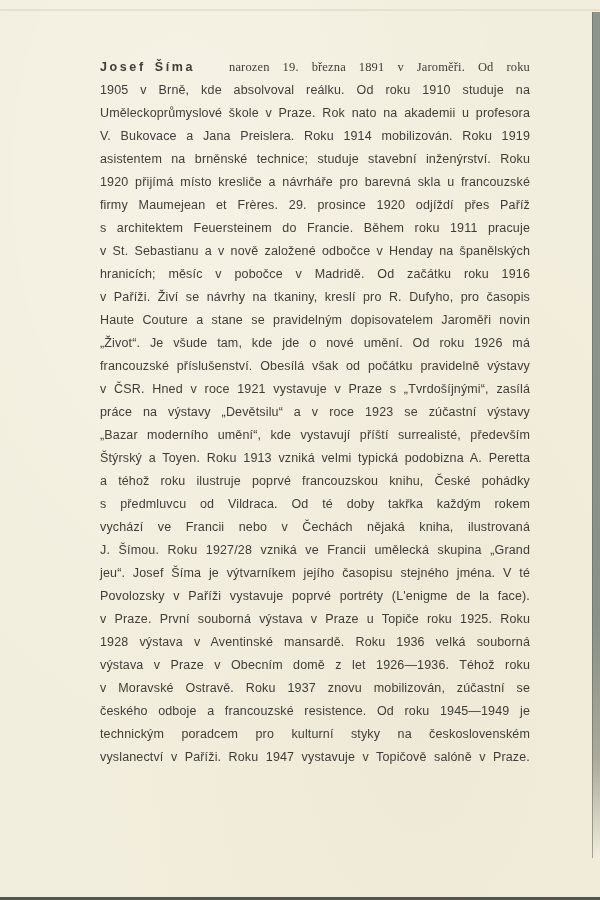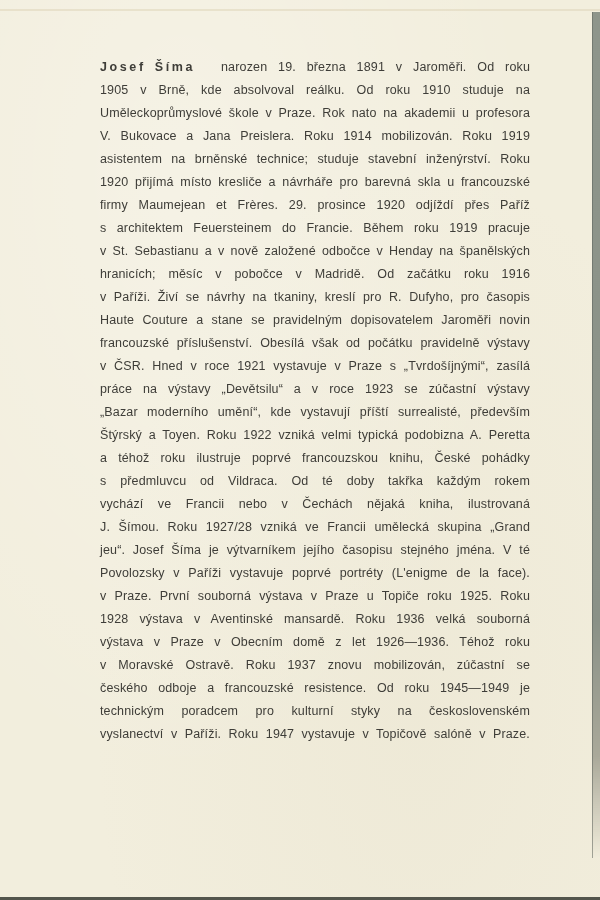--- a/index.html
+++ b/index.html
@@ -68,54 +68,56 @@
   }
   .bio-name {
     font-weight: bold;
     letter-spacing: 2.6px;
     word-spacing: 3px;
     white-space: nowrap;
     flex: 0 0 auto;
   }
   .first-rest {
     flex: 1 1 auto;
-    margin-left: 26px;
+    margin-left: 34px;
     text-align: justify;
     text-align-last: justify;
     word-spacing: 0.08em;
+    font-family: Liberation Serif, serif;
   }
 </style>
 </head>
 <body>
 
 <div class="scan-page">
   <div class="top-band"></div>
 
   <div class="text-block">
     <div class="line first-line">
       <span class="bio-name">Josef Šíma</span>
       <span class="first-rest">narozen 19. března 1891 v Jaroměři. Od roku</span>
     </div>
 
   <div class="line">1905 v Brně, kde absolvoval reálku. Od roku 1910 studuje na</div>
       <div class="line">Uměleckoprůmyslové škole v Praze. Rok nato na akademii u profesora</div>
       <div class="line">V. Bukovace a Jana Preislera. Roku 1914 mobilizován. Roku 1919</div>
       <div class="line">asistentem na brněnské technice; studuje stavební inženýrství. Roku</div>
       <div class="line">1920 přijímá místo kresliče a návrháře pro barevná skla u francouzské</div>
       <div class="line">firmy Maumejean et Frères. 29. prosince 1920 odjíždí přes Paříž</div>
-      <div class="line">s architektem Feuersteinem do Francie. Během roku 1919 pracuje</div>
+      <div class="line">s architektem Feuersteinem do Francie. Během roku 1911 pracuje</div>
       <div class="line">v St. Sebastianu a v nově založené odbočce v Henday na španělských</div>
       <div class="line">hranicích; měsíc v pobočce v Madridě. Od začátku roku 1916</div>
       <div class="line">v Paříži. Živí se návrhy na tkaniny, kreslí pro R. Dufyho, pro časopis</div>
       <div class="line">Haute Couture a stane se pravidelným dopisovatelem Jaroměři novin</div>
+      <div class="line">„Život“. Je všude tam, kde jde o nové umění. Od roku 1926 má</div>
       <div class="line">francouzské příslušenství. Obesílá však od počátku pravidelně výstavy</div>
       <div class="line">v ČSR. Hned v roce 1921 vystavuje v Praze s „Tvrdošíjnými“, zasílá</div>
       <div class="line">práce na výstavy „Devětsilu“ a v roce 1923 se zúčastní výstavy</div>
       <div class="line">„Bazar moderního umění“, kde vystavují příští surrealisté, především</div>
-      <div class="line">Štýrský a Toyen. Roku 1922 vzniká velmi typická podobizna A. Peretta</div>
+      <div class="line">Štýrský a Toyen. Roku 1913 vzniká velmi typická podobizna A. Peretta</div>
       <div class="line">a téhož roku ilustruje poprvé francouzskou knihu, České pohádky</div>
       <div class="line">s předmluvcu od Vildraca. Od té doby takřka každým rokem</div>
       <div class="line">vychází ve Francii nebo v Čechách nějaká kniha, ilustrovaná</div>
       <div class="line">J. Šímou. Roku 1927/28 vzniká ve Francii umělecká skupina „Grand</div>
       <div class="line">jeu“. Josef Šíma je výtvarníkem jejího časopisu stejného jména. V té</div>
       <div class="line">Povolozsky v Paříži vystavuje poprvé portréty (L'enigme de la face).</div>
       <div class="line">v Praze. První souborná výstava v Praze u Topiče roku 1925. Roku</div>
       <div class="line">1928 výstava v Aventinské mansardě. Roku 1936 velká souborná</div>
       <div class="line">výstava v Praze v Obecním domě z let 1926—1936. Téhož roku</div>
       <div class="line">v Moravské Ostravě. Roku 1937 znovu mobilizován, zúčastní se</div>

